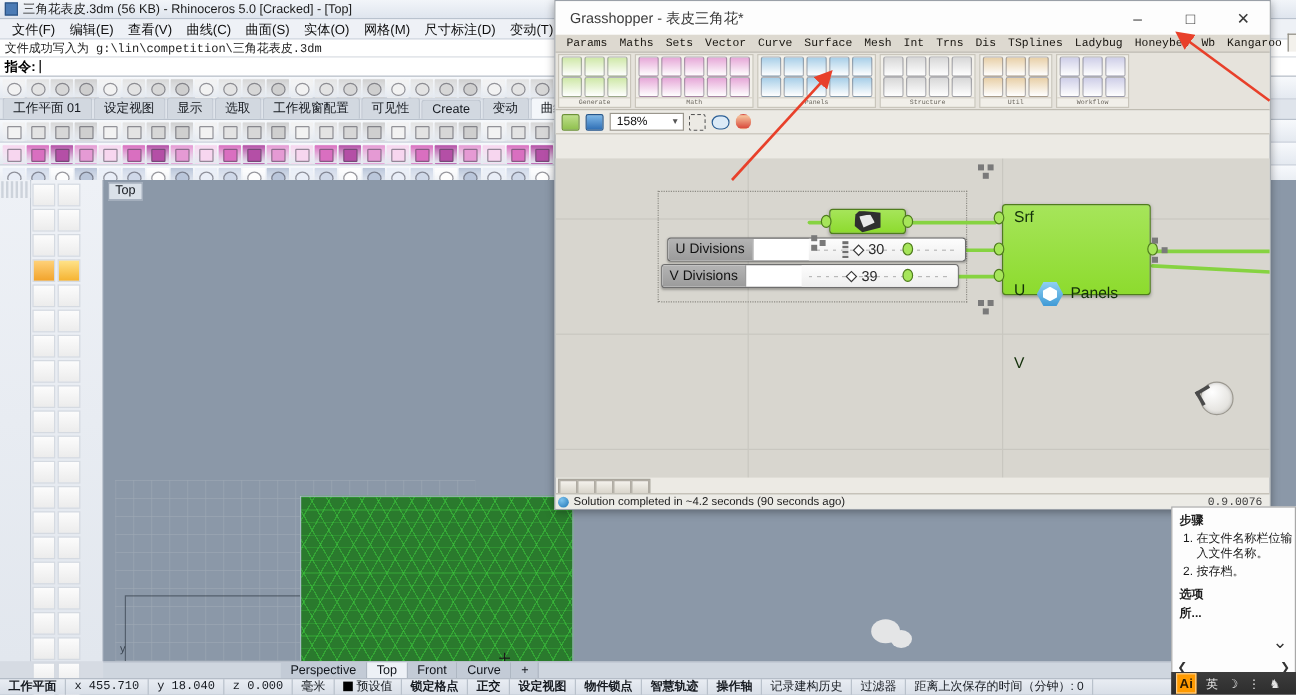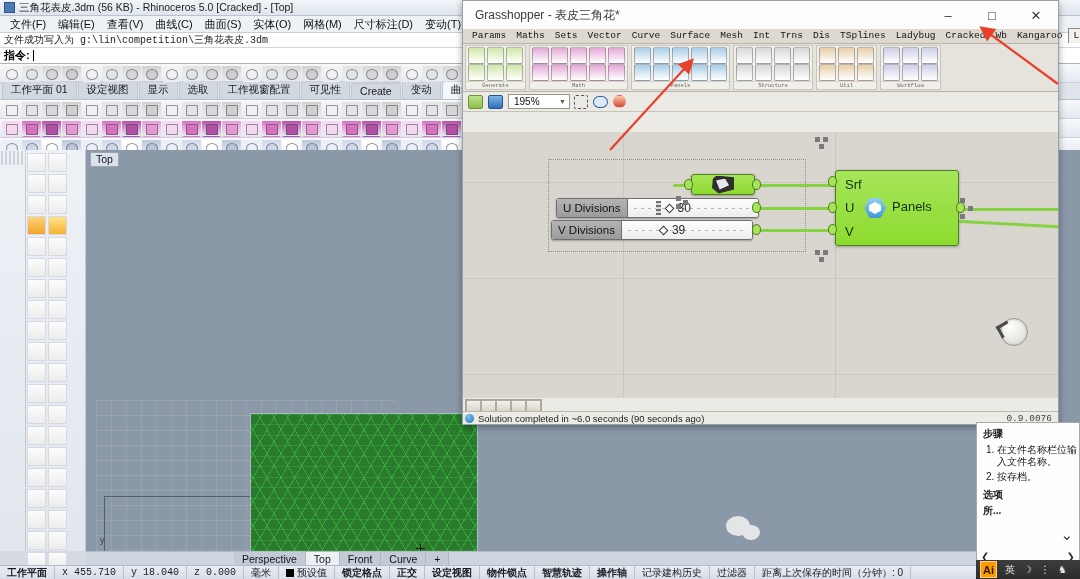--- a/index.html
+++ b/index.html
@@ -118,21 +118,21 @@
   .gh-toolbar2 { height:20px; background:#eceae4; display:flex; align-items:center;
                  padding-left:5px; border-bottom:1px solid #c6c2b8; gap:4px; }
   .gh-zoom { width:62px; height:15px; background:#fff; border:1px solid #9a968c;
              font-size:10px; display:flex; align-items:center; padding-left:5px; color:#111; }
   .gh-zoom .cv { flex:1; }
   .gh-zoom .ar { font-size:7px; padding-right:3px; color:#555; }
   .gh-canvas { position:absolute; left:0; right:0; top:131px; bottom:26px;
                background:#d8d6cf; overflow:hidden; }
   .gh-canvas .gl { position:absolute; background:#c9c7c0; }
   
-  .ghc { position:absolute; }
+  .ghc { position:absolute;gap:46px; }
   .slider { height:20px; display:flex; align-items:stretch;
             border:1px solid #6e6e6e; border-radius:3px; background:#fff;
             box-shadow:0 1px 2px rgba(0,0,0,.28); }
   .slider .lbl { background:linear-gradient(#b4b4b4,#9b9b9b); color:#121212;
             font-size:11.5px; display:flex; align-items:center; padding:0 6px;
             border-right:1px solid #6e6e6e; border-radius:2px 0 0 2px; white-space:nowrap;}
   .slider .track { width:130px; position:relative; display:flex; align-items:center;
             background:linear-gradient(#fdfdfd,#eeeeee); border-radius:0 2px 2px 0; }
   .slider .track .dots { position:absolute; left:6px; right:6px; top:9px; height:1px;
             background:repeating-linear-gradient(to right,#b9b9b9 0 3px,transparent 3px 7px); }
@@ -683,21 +683,21 @@
       <span class="gh-rt">Sets</span>
       <span class="gh-rt">Vector</span>
       <span class="gh-rt">Curve</span>
       <span class="gh-rt">Surface</span>
       <span class="gh-rt">Mesh</span>
       <span class="gh-rt">Int</span>
       <span class="gh-rt">Trns</span>
       <span class="gh-rt">Dis</span>
       <span class="gh-rt">TSplines</span>
       <span class="gh-rt">Ladybug</span>
-      <span class="gh-rt">Cracked</span>
+      <span class="gh-rt">Honeybee</span>
       <span class="gh-rt">Wb</span>
       <span class="gh-rt">Kangaroo</span>
       <span class="gh-rt active">LunchBox</span>
     </div>
 
   <div class="gh-ribbon" id="gh-ribbon">
       <div class="gh-grp">
         <div class="icos" style="width: 57px;">
           <span class="ico" style="background: linear-gradient(rgb(207, 232, 168), rgb(255, 255, 255)); border: 1px solid rgba(90, 90, 100, 0.45); border-radius: 2px;"></span>
           <span class="ico" style="background: linear-gradient(rgb(207, 232, 168), rgb(255, 255, 255)); border: 1px solid rgba(90, 90, 100, 0.45); border-radius: 2px;"></span>
@@ -772,21 +772,21 @@
           <span class="ico" style="background: linear-gradient(rgb(207, 207, 232), rgb(255, 255, 255)); border: 1px solid rgba(90, 90, 100, 0.45); border-radius: 2px;"></span>
         </div>
         <div class="gname">Workflow</div>
       </div>
     </div>
 
   <div class="gh-toolbar2">
     <span class="tb-ico" style="background:linear-gradient(#bfe08b,#8fc04e);border:1px solid #6b9236;border-radius:2px;width:15px;height:14px;"></span>
     <span class="tb-ico" style="background:linear-gradient(#7fb8e8,#2f6fb5);border:1px solid #24568c;border-radius:2px;width:15px;height:14px;"></span>
     <span class="gh-zoom">
-      <span class="cv">195%</span>
+      <span class="cv">158%</span>
       <span class="ar">▼</span>
     </span>
     <span class="tb-ico" style="width:14px;height:14px;border:1px dashed #555;"></span>
     <span class="tb-ico" style="width:15px;height:12px;border-radius:50% / 60%;border:1.5px solid #2b5f96;background:#dbeaf7;"></span>
     <span class="tb-ico" style="width:13px;height:13px;background:linear-gradient(#f7c8a0,#d8483b);border-radius:50%;"></span>
   </div>
 
   <div class="gh-canvas">
     <div class="gl" style="left:160px;top:0;width:1px;bottom:0;"></div>
     <div class="gl" style="left:372px;top:0;width:1px;bottom:0;"></div>
@@ -874,21 +874,21 @@
   <div class="gh-statusicons" id="gh-sicons">
       <span class="si" style="background: linear-gradient(rgb(244, 242, 236), rgb(217, 213, 203)); border: 1px solid rgb(176, 172, 163);"></span>
       <span class="si" style="background: linear-gradient(rgb(244, 242, 236), rgb(217, 213, 203)); border: 1px solid rgb(176, 172, 163);"></span>
       <span class="si" style="background: linear-gradient(rgb(244, 242, 236), rgb(217, 213, 203)); border: 1px solid rgb(176, 172, 163);"></span>
       <span class="si" style="background: linear-gradient(rgb(244, 242, 236), rgb(217, 213, 203)); border: 1px solid rgb(176, 172, 163);"></span>
       <span class="si" style="background: linear-gradient(rgb(244, 242, 236), rgb(217, 213, 203)); border: 1px solid rgb(176, 172, 163);"></span>
     </div>
 
   <div class="gh-statusbar">
     <span class="bubble"></span>
-    <span>Solution completed in ~6.0 seconds (90 seconds ago)</span>
+    <span>Solution completed in ~4.2 seconds (90 seconds ago)</span>
     <span class="rgt">0.9.0076</span>
   </div>
 </div>
 
 <svg class="arrow" style="left:940px;top:22px;width:130px;height:70px;">
   <defs>
     <marker id="ah1" markerWidth="7" markerHeight="7" refX="1" refY="3.5" orient="auto">
       <polygon points="0,0 7,3.5 0,7" fill="#e8402a"></polygon>
     </marker>
   </defs>

